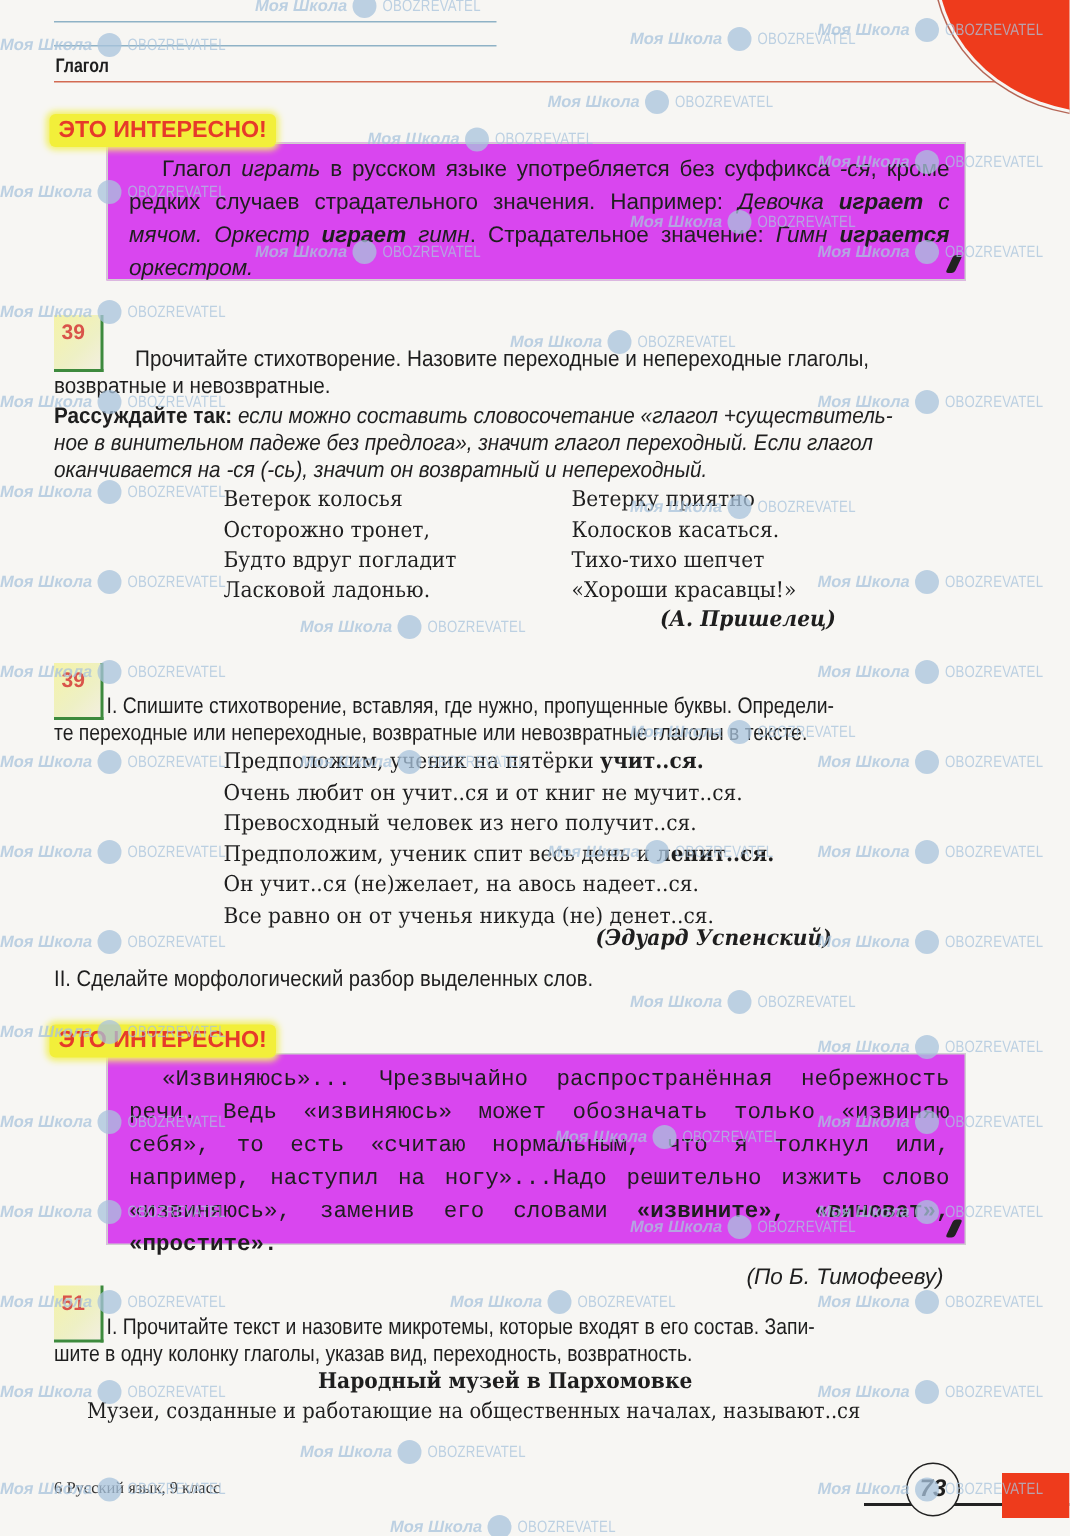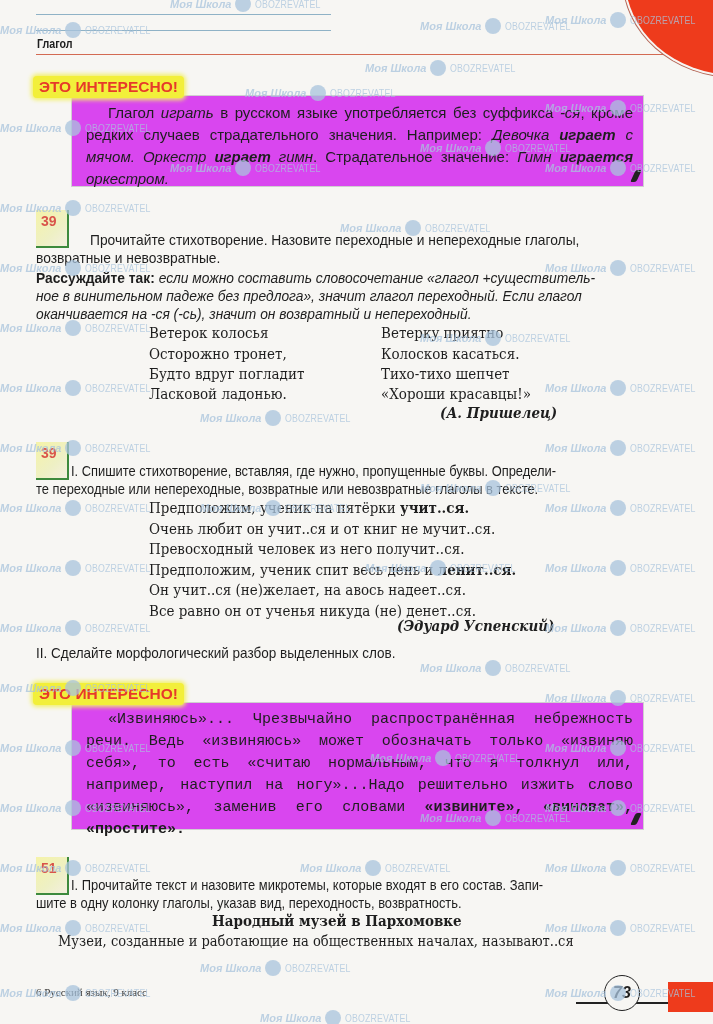--- a/index.html
+++ b/index.html
@@ -99,20 +99,21 @@
       <div class="serif" style="left: 149px; top: 539px;"><span>Превосходный человек из него получит..ся.</span><span class="b"></span></div>
       <div class="serif" style="left: 149px; top: 559.5px;"><span>Предположим, ученик спит весь день и </span><span class="b">ленит..ся.</span></div>
       <div class="serif" style="left: 149px; top: 580px;"><span>Он учит..ся (не)желает, на авось надеет..ся.</span><span class="b"></span></div>
       <div class="serif" style="left: 149px; top: 600.5px;"><span>Все равно он от ученья никуда (не) денет..ся.</span><span class="b"></span></div>
     </div>
   <div class="serif" style="left:397px;top:616px;font-style:italic;font-weight:bold;">(Эдуард Успенский)</div>
   <div class="txt cond" style="left:36px;top:643px;white-space:nowrap;transform:scaleX(0.9);">II. Сделайте морфологический разбор выделенных слов.</div>
 
   <div class="note-box" style="top:702px;height:128px;">
     <div id="note2-text" style="text-indent:22px;font-family:Liberation Mono, monospace;"><span class="">«Извиняюсь»... Чрезвычайно распространённая небрежность речи. Ведь «извиняюсь» может обозначать только «извиняю себя», то есть «считаю нормальным, что я толкнул или, например, наступил на ногу»...Надо решительно изжить слово «извиняюсь», заменив его словами </span><span class="b">«извините», «виноват», «простите».</span></div>
+    <div style="text-align:right;font-style:italic;margin-right:4px;">(По Б. Тимофееву)</div>
     <div class="corner"></div>
   </div>
   <div class="note-tag" style="top:683px;">ЭТО ИНТЕРЕСНО!</div>
 
   <div class="ex-num" style="top:857px;">
       <span>51</span>
     </div>
   <div class="txt cond" style="left:71px;top:875px;white-space:nowrap;transform:scaleX(0.86);">I. Прочитайте текст и назовите микротемы, которые входят в его состав. Запи-</div>
   <div class="txt cond" style="left:36px;top:893px;white-space:nowrap;transform:scaleX(0.86);">шите в одну колонку глаголы, указав вид, переходность, возвратность.</div>
   <div class="serif b" style="left:212px;top:911px;font-weight:bold;">Народный музей в Пархомовке</div>

